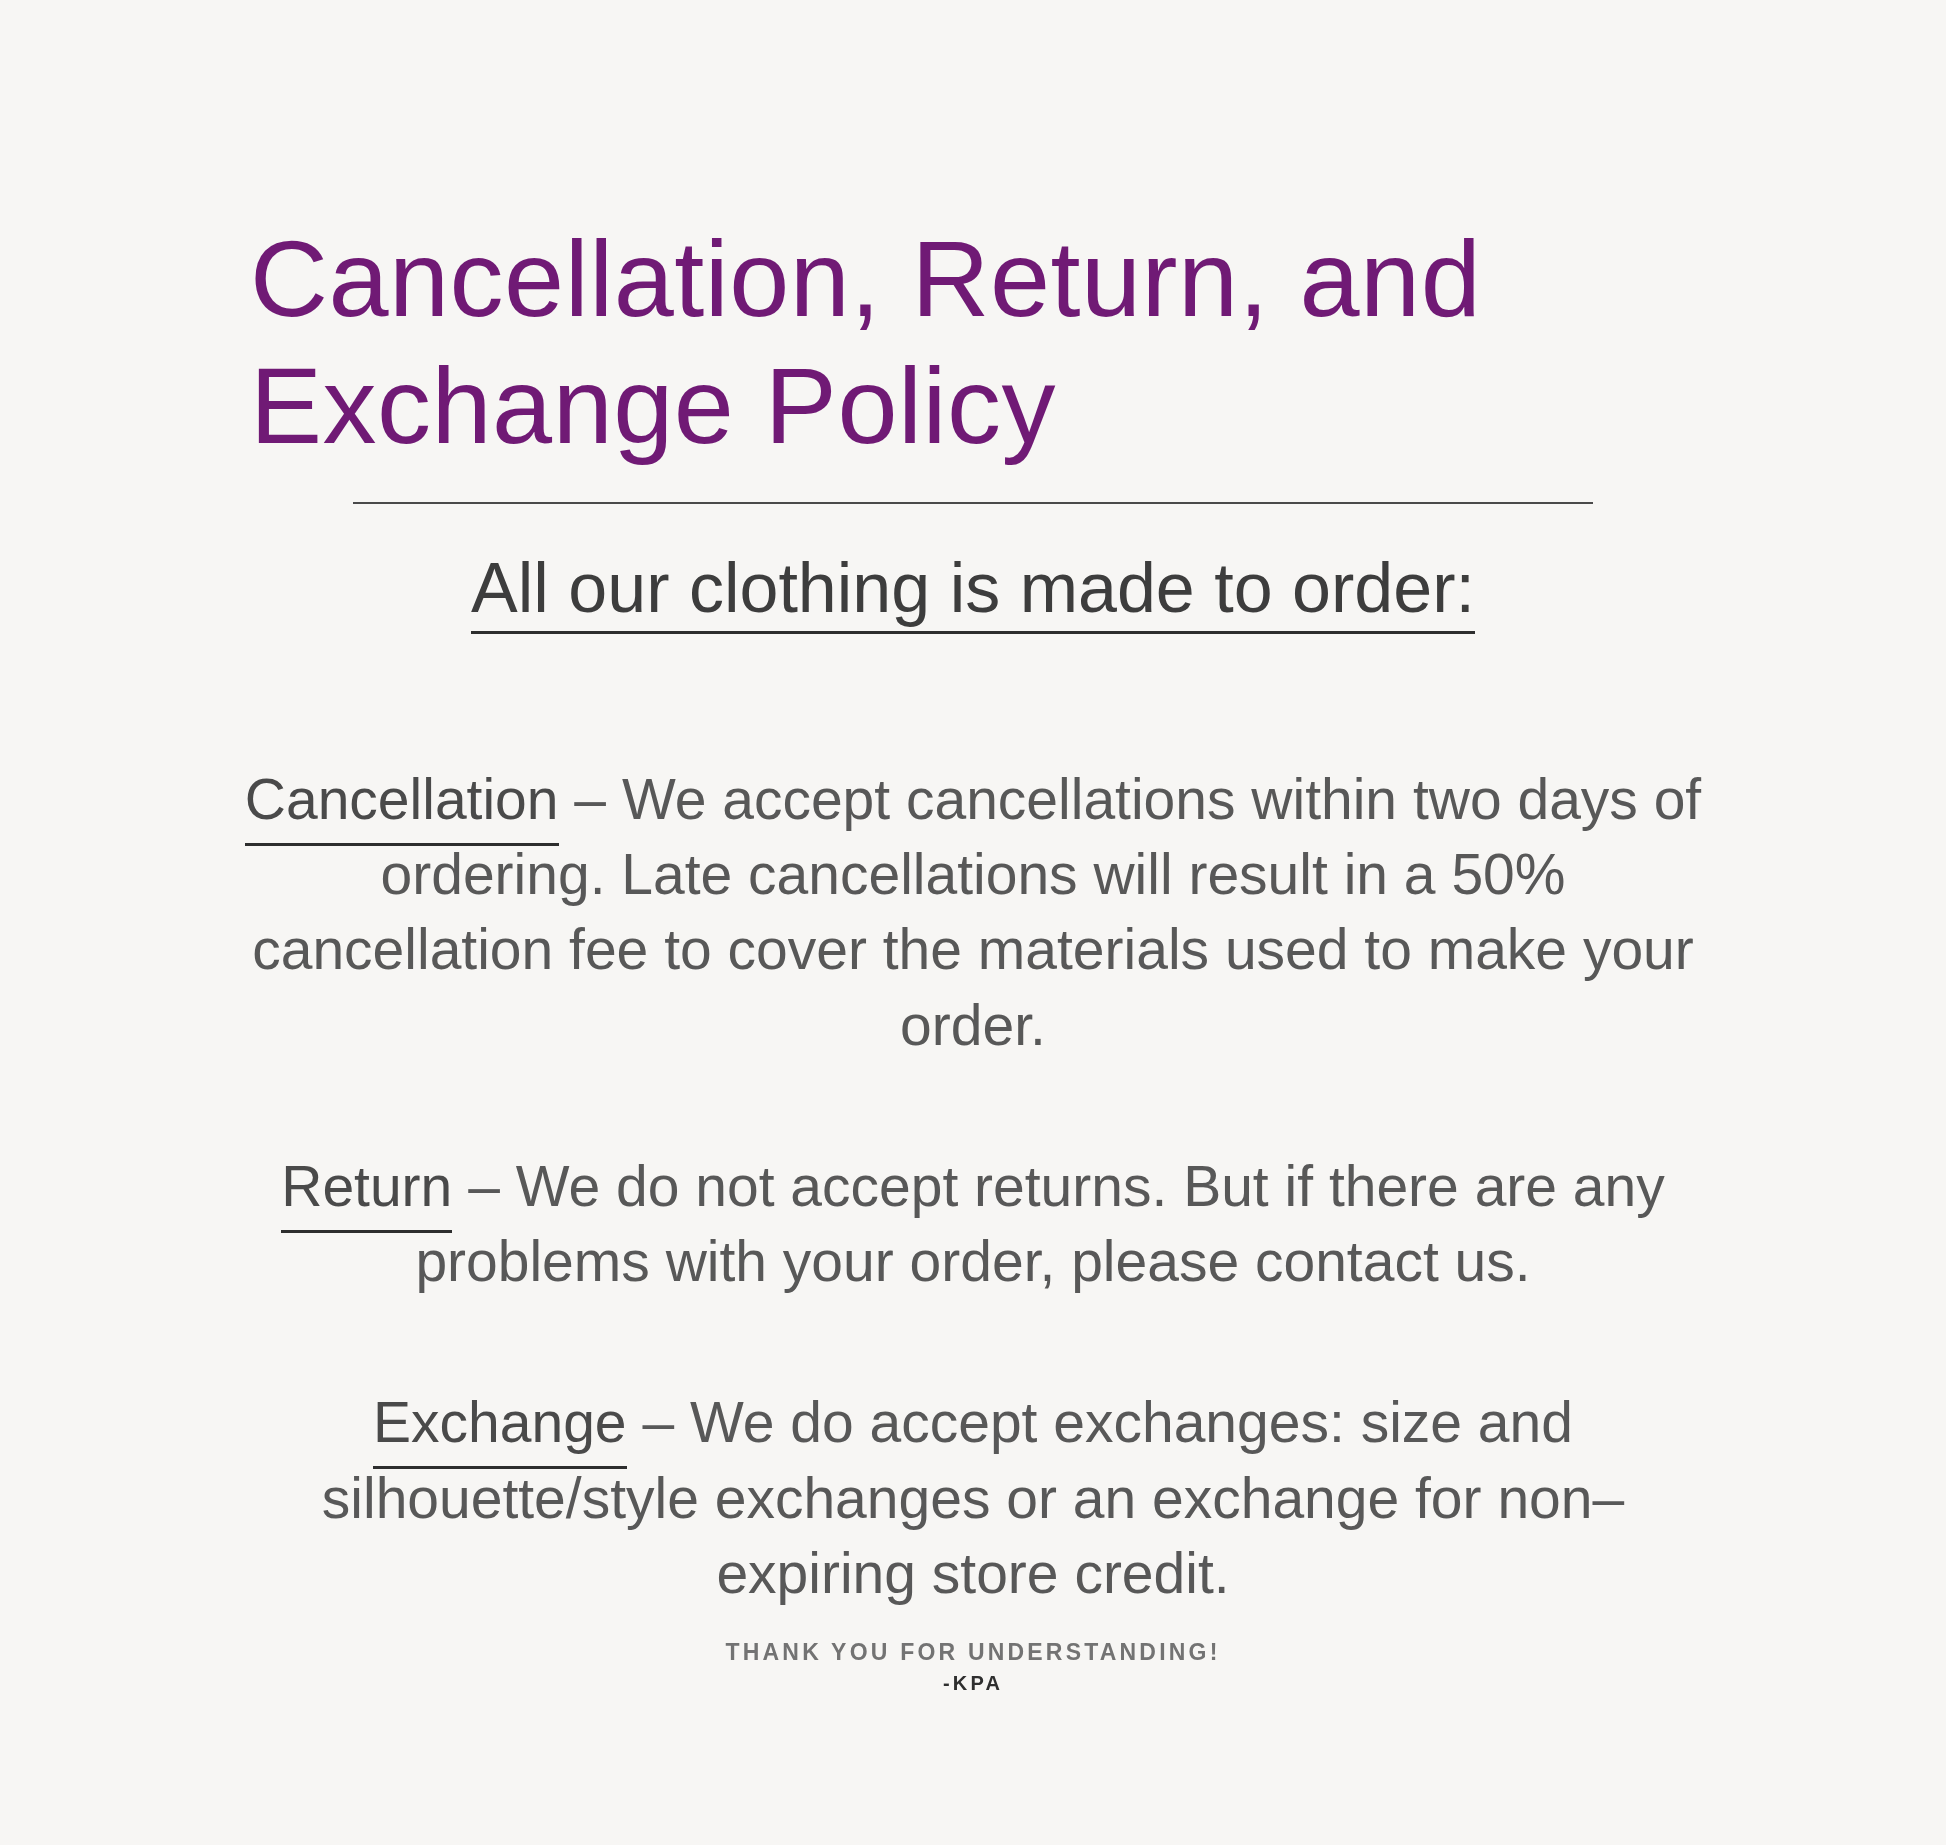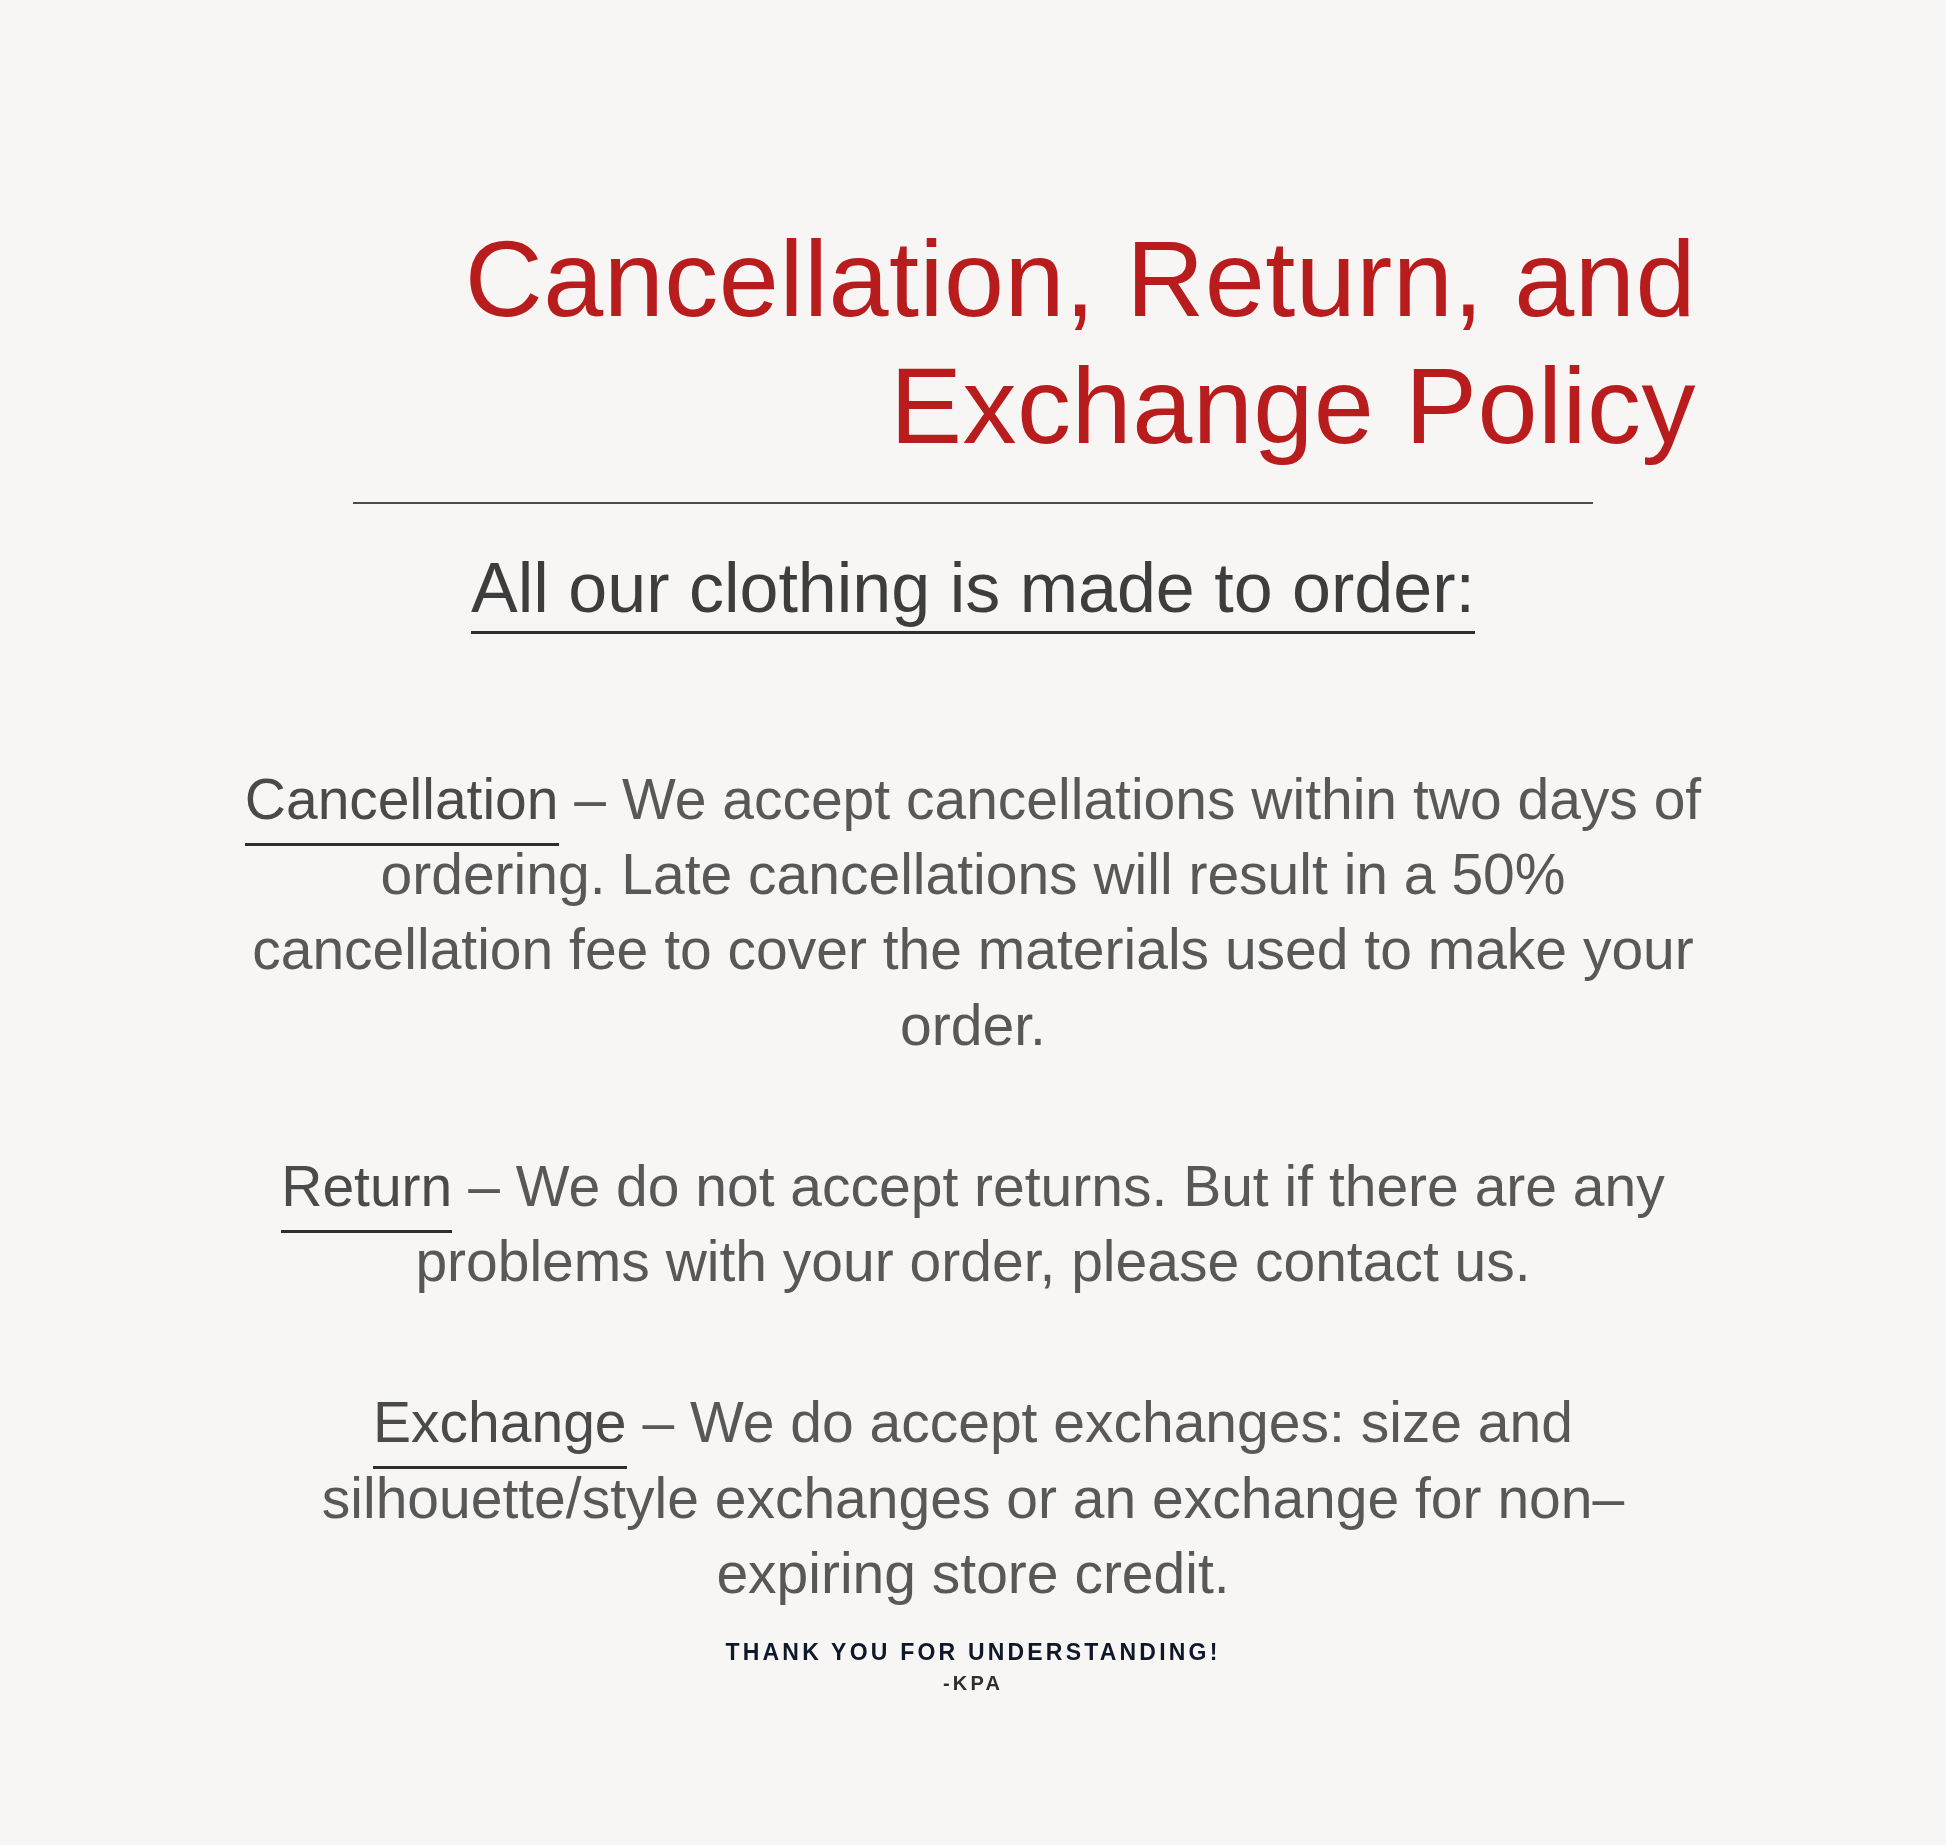--- a/index.html
+++ b/index.html
@@ -19,22 +19,22 @@
     height: 1845px;
     box-sizing: border-box;
     padding: 0;
     background: #f7f6f4;
   }
 
   .title {
     margin: 0;
     padding: 0 250px;
     padding-top: 215px;
-    text-align: right;
-    color: #b91c1c;
+    text-align: left;
+    color: #701a75;
     font-family: "Liberation Sans", sans-serif;
     font-weight: 300;
     font-size: 108px;
     line-height: 1.18;
     letter-spacing: 0.5px;
   }
 
   .divider {
     width: 1240px;
     height: 0;
@@ -85,21 +85,21 @@
     left: 0;
     right: 0;
     bottom: 150px;
     text-align: center;
   }
   .footer .line1 {
     font-family: "Liberation Sans", sans-serif;
     font-size: 23px;
     font-weight: 700;
     letter-spacing: 3.2px;
-    color: #0f172a;
+    color: #737373;
     margin: 0;
   }
   .footer .line2 {
     font-family: "Liberation Sans", sans-serif;
     font-size: 20px;
     font-weight: 700;
     letter-spacing: 3.2px;
     color: #2f2f2f;
     margin: 6px 0 0 0;
   }

